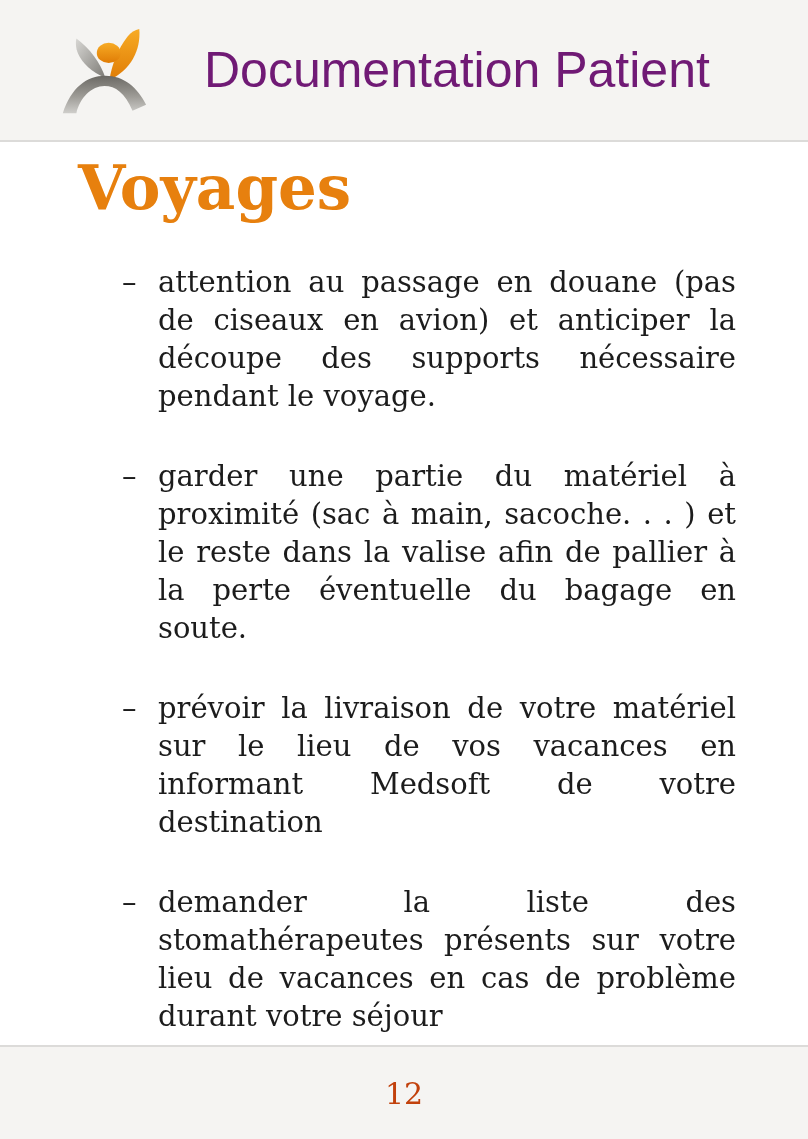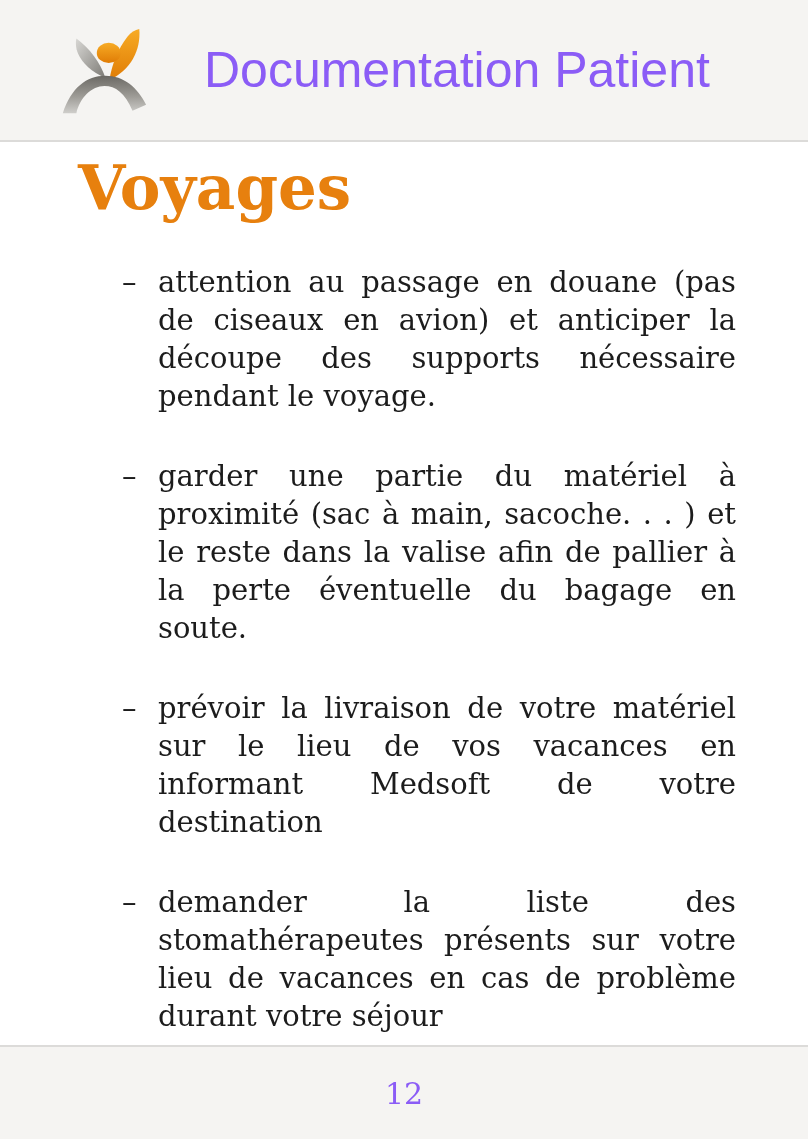--- a/index.html
+++ b/index.html
@@ -29,21 +29,21 @@
     width: 102px;
     height: 112px;
     margin-left: 56px;
     margin-top: 4px;
     flex: none;
   }
   .header-title {
     margin-left: 46px;
     font-family: "Liberation Sans", sans-serif;
     font-size: 50px;
-    color: #8b5cf6;
+    color: #701a75;
     letter-spacing: 0px;
     white-space: nowrap;
   }
 
   
   .body-area {
     position: absolute;
     top: 142px;
     left: 0; right: 0;
     bottom: 94px;
@@ -86,21 +86,21 @@
     height: 94px;
     background: #f5f4f2;
     border-top: 2px solid #dcdbd9;
     display: flex;
     align-items: center;
     justify-content: center;
     box-sizing: border-box;
   }
   .page-number {
     font-size: 30px;
-    color: #8b5cf6;
+    color: #c2410c;
   }
 </style>
 </head>
 <body>
 
 <div class="page">
 
   <header class="header">
     <svg class="logo" viewBox="0 0 120 115" aria-hidden="true">
       <defs>

